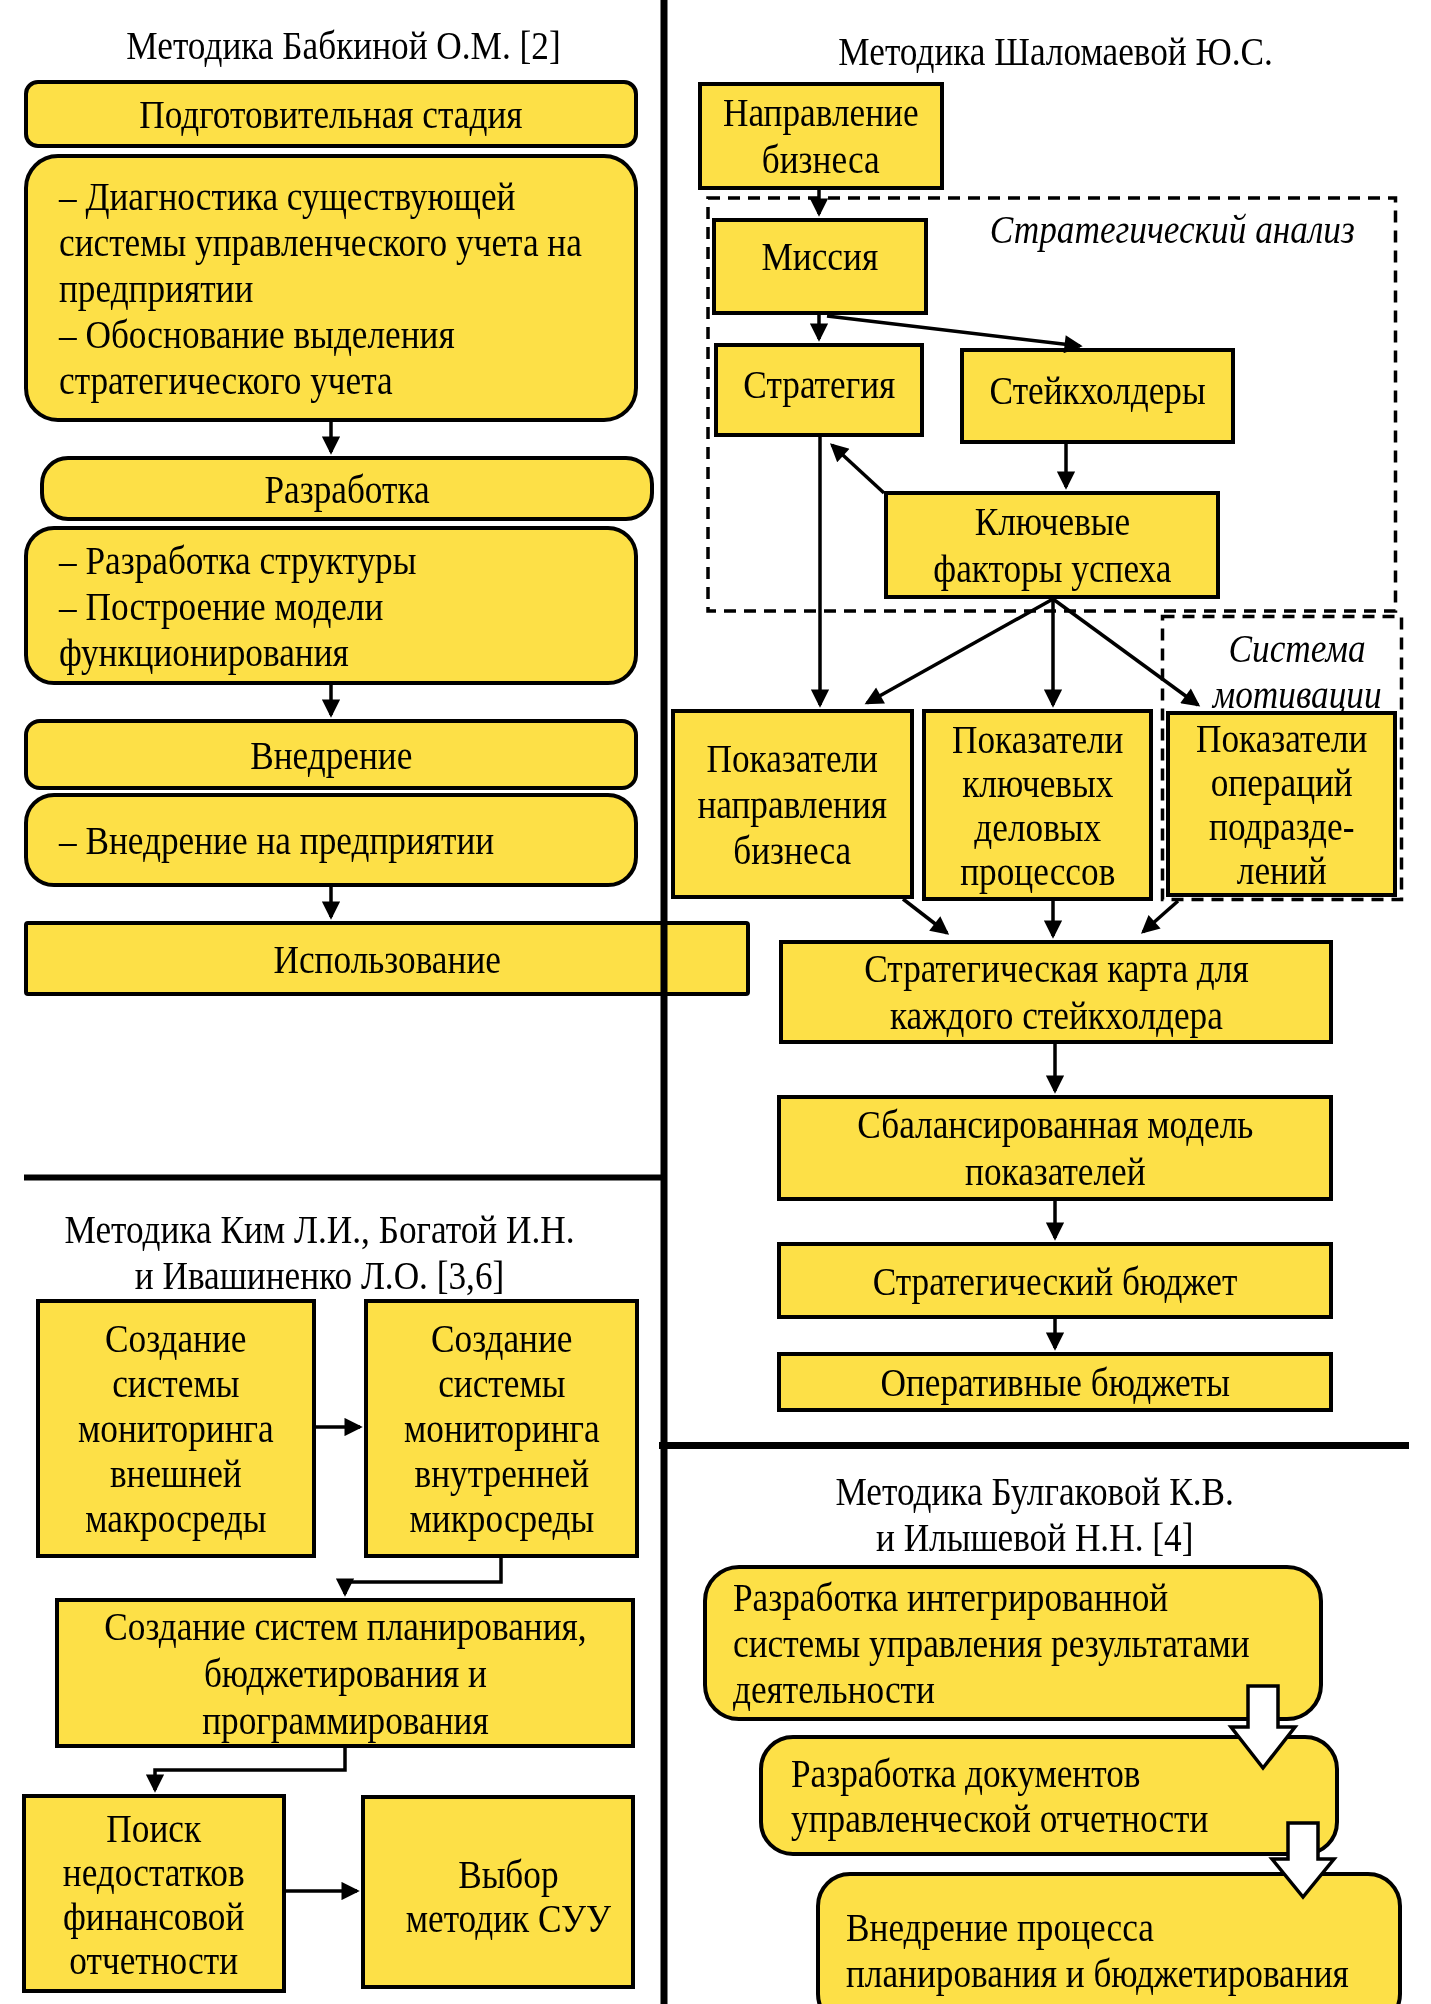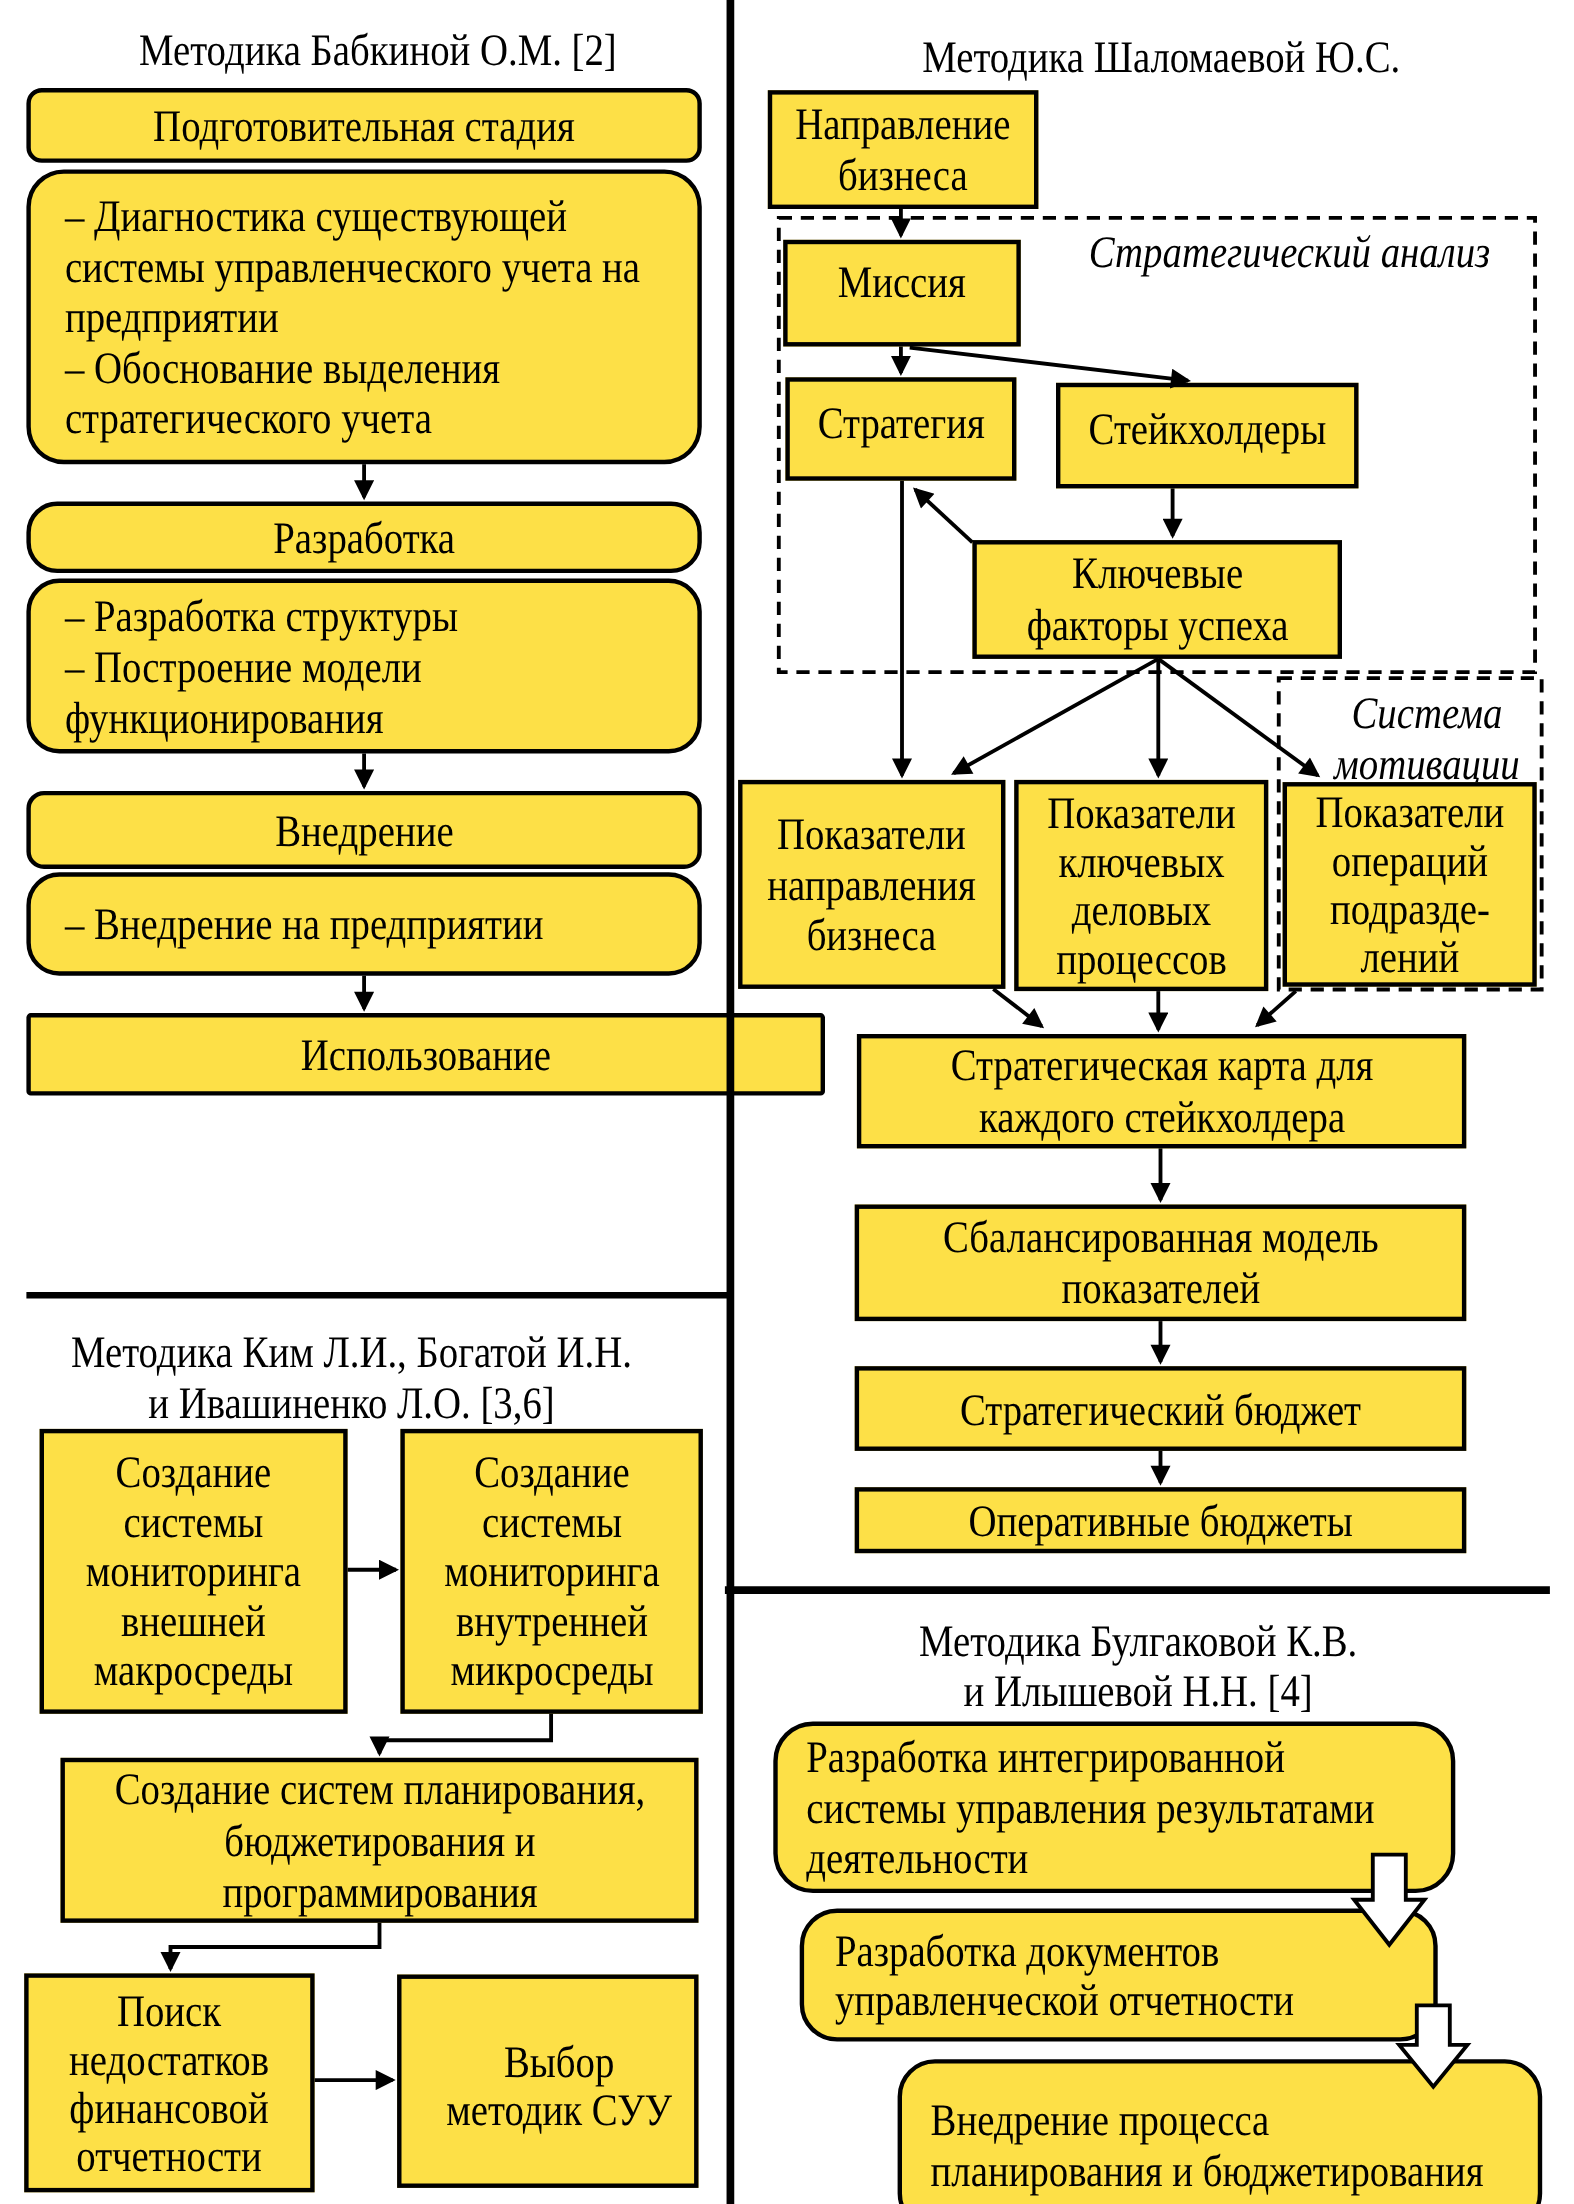--- a/index.html
+++ b/index.html
@@ -31,21 +31,21 @@
     </div>
 
   <div class="box lt" style="left:24px;top:154px;width:614px;height:268px;border-radius:34px;padding-left:31px;">
       <span class="bx-txt">– Диагностика существующей
 системы управленческого учета на
 предприятии
 – Обоснование выделения
 стратегического учета</span>
     </div>
 
-  <div class="box" style="left:24px;top:456px;width:614px;height:65px;border-radius:28px;">
+  <div class="box" style="left:40px;top:456px;width:614px;height:65px;border-radius:28px;">
       <span class="bx-txt">Разработка</span>
     </div>
 
   <div class="box lt" style="left:24px;top:526px;width:614px;height:159px;border-radius:30px;padding-left:31px;">
       <span class="bx-txt">– Разработка структуры
 – Построение модели
 функционирования</span>
     </div>
 
   <div class="box" style="left:24px;top:719px;width:614px;height:71px;border-radius:16px;">
@@ -167,21 +167,21 @@
 
   <div class="title" style="left:700px;top:1468px;width:670px;line-height:42px;"><span class="bx-txt">Методика Булгаковой К.В.
 и Илышевой Н.Н. [4]</span></div>
 
   <div class="box lt" style="left:703px;top:1565px;width:620px;height:156px;border-radius:36px;padding-left:26px;">
       <span class="bx-txt">Разработка интегрированной
 системы управления результатами
 деятельности</span>
     </div>
 
-  <div class="box lt" style="left:727px;top:1735px;width:580px;height:121px;border-radius:34px;padding-left:28px;">
+  <div class="box lt" style="left:759px;top:1735px;width:580px;height:121px;border-radius:34px;padding-left:28px;">
       <span class="bx-txt" style="line-height:45px">Разработка документов
 управленческой отчетности</span>
     </div>
 
   <div class="box lt" style="left:816px;top:1872px;width:586px;height:156px;border-radius:34px;padding-left:26px;">
       <span class="bx-txt">Внедрение процесса
 планирования и бюджетирования</span>
     </div>
 
   <svg id="overlay" width="1431" height="2004" viewBox="0 0 1431 2004">

